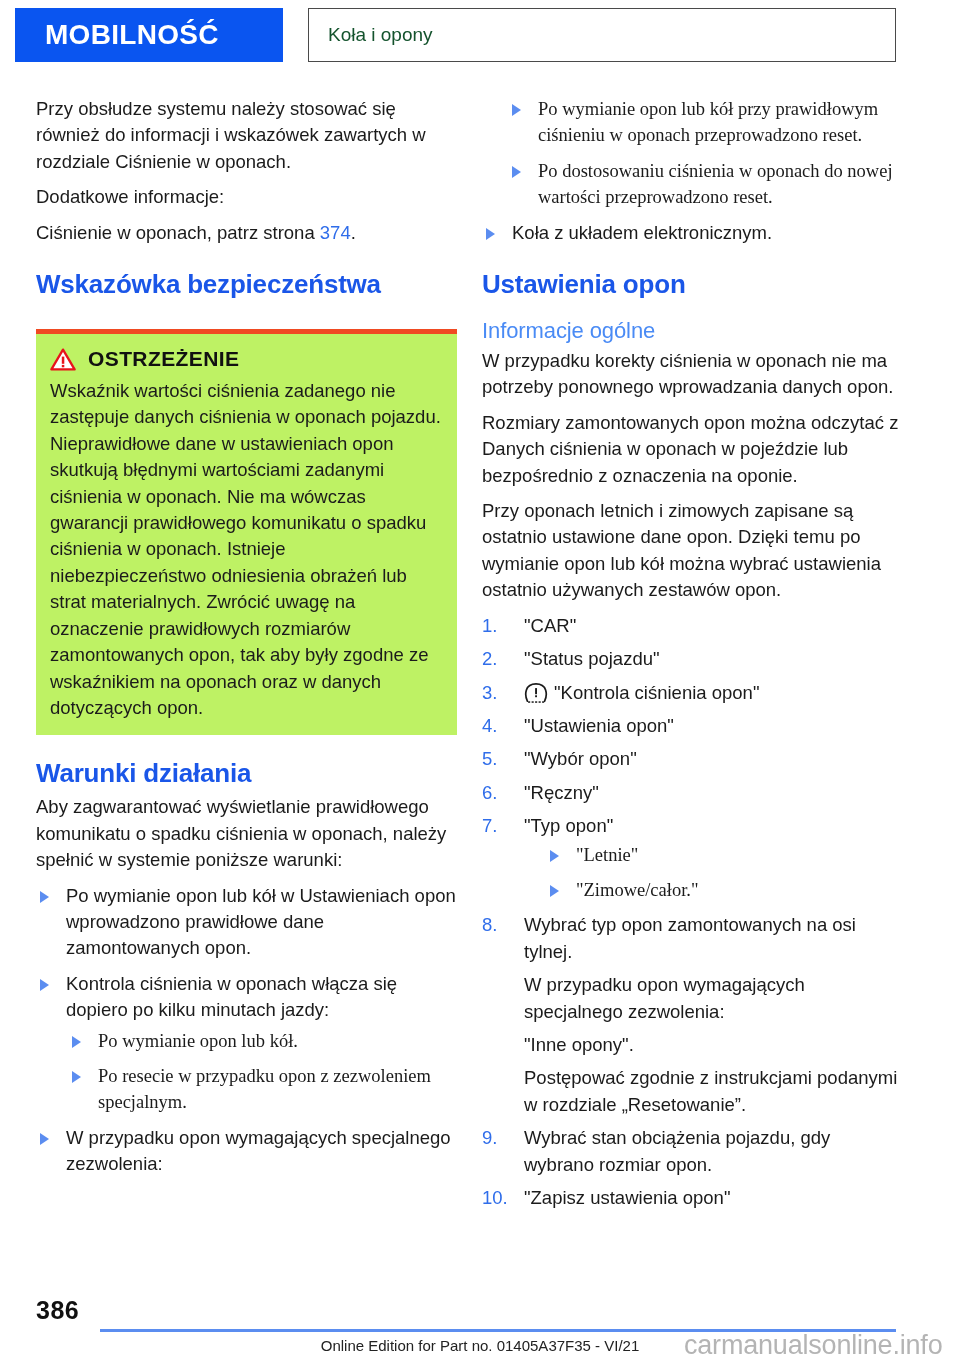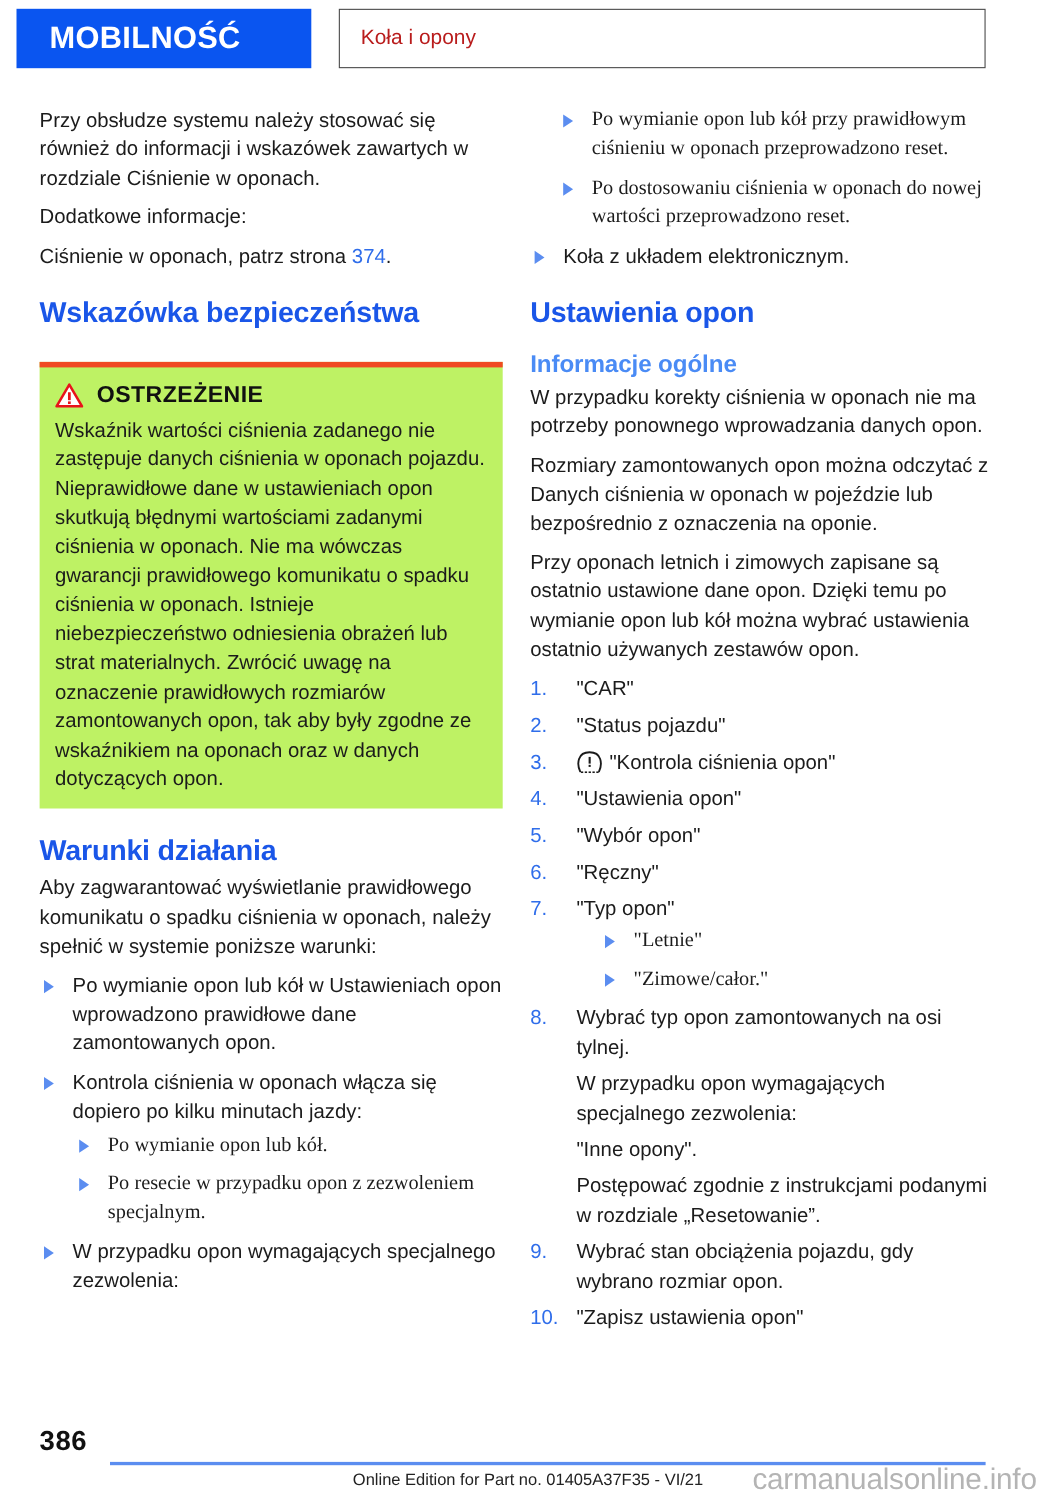--- a/index.html
+++ b/index.html
@@ -37,21 +37,21 @@
     box-sizing: border-box;
     margin-left: 15px;
   }
   .header-section {
     position: absolute;
     left: 308px; top: 0;
     width: 588px; height: 54px;
     border: 1px solid #4a4a4a;
     box-sizing: border-box;
     background: #ffffff;
-    color: #b91c1c;
+    color: #14532d;
     font-size: 19px;
     display: flex;
     align-items: center;
     padding-left: 19px;
   }
 
   
   .col {
     position: absolute;
     top: 96px;
@@ -73,21 +73,21 @@
     margin: 22px 0 0 0;
     font-size: 26px;
     font-weight: bold;
     color: #1a56e8;
     line-height: 32px;
     letter-spacing: -0.2px;
   }
   h3.head-sub {
     margin: 17px 0 3px 0;
     font-size: 22px;
-    font-weight: bold;
+    font-weight: normal;
     color: #4a8bf5;
     line-height: 28px;
     letter-spacing: -0.1px;
   }
 
   
   .warnbox {
     margin-top: 29px;
     background: #bef264;
     border-top: 5px solid #f04a22;

